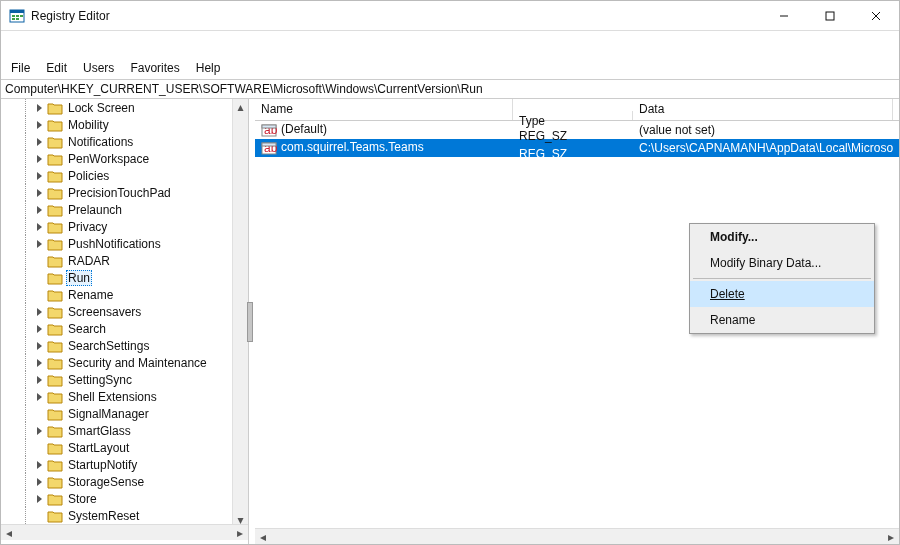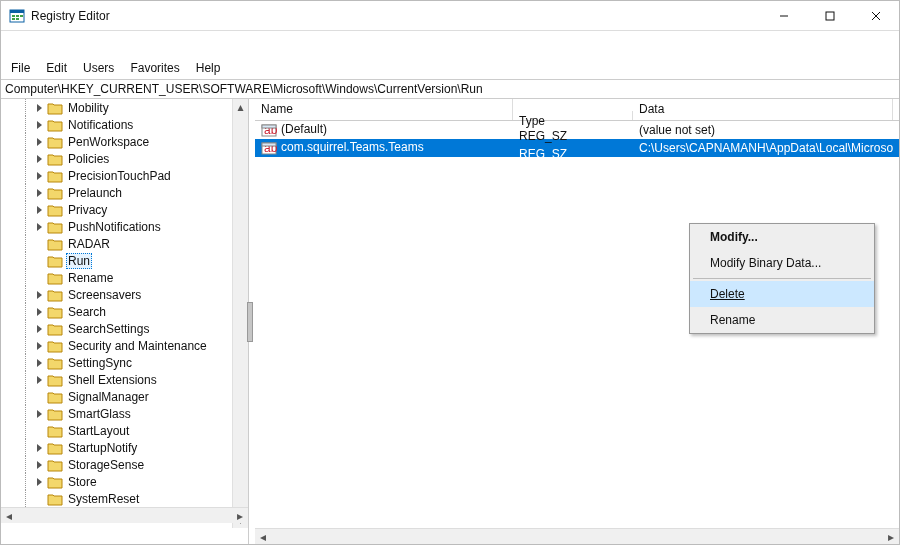--- a/index.html
+++ b/index.html
@@ -116,20 +116,32 @@
       <div class="menu-item">Help</div>
     </div>
 
   <div class="address">
     <span>Computer\HKEY_CURRENT_USER\SOFTWARE\Microsoft\Windows\CurrentVersion\Run</span>
   </div>
 
   <div class="content">
     <div class="tree" id="tree">
       <div id="tree-inner">
+          <div class="tnode depth1">
+            <span class="tw">
+              <svg width="8" height="8" viewBox="0 0 8 8">
+                <path d="M1 0l5 4-5 4z" fill="#555"></path>
+              </svg>
+            </span>
+            <span class="fld"><svg viewBox="0 0 16 14">
+                <path d="M1 3h5l1 1h8v9H1z" fill="#f3d76b" stroke="#b8860b"></path>
+                <path d="M1 3h5l1 1h8" fill="none"></path>
+              </svg></span>
+            <span class="lbl">Lock Screen</span>
+          </div>
           <div class="tnode depth1">
             <span class="tw">
               <svg width="8" height="8" viewBox="0 0 8 8">
                 <path d="M1 0l5 4-5 4z" fill="#555"></path>
               </svg>
             </span>
             <span class="fld"><svg viewBox="0 0 16 14">
                 <path d="M1 3h5l1 1h8v9H1z" fill="#f3d76b" stroke="#b8860b"></path>
                 <path d="M1 3h5l1 1h8" fill="none"></path>
               </svg></span>

